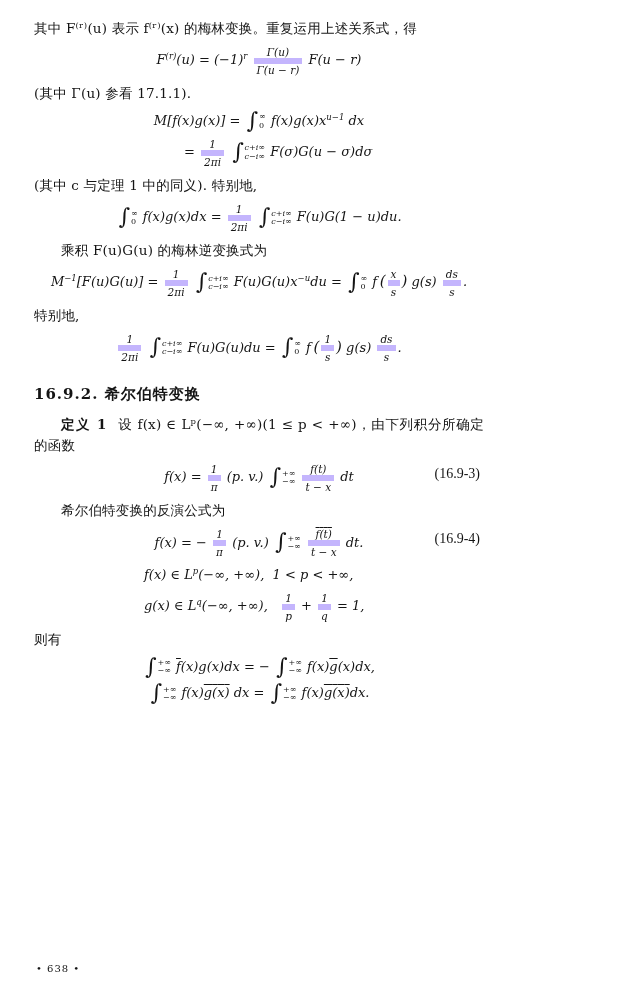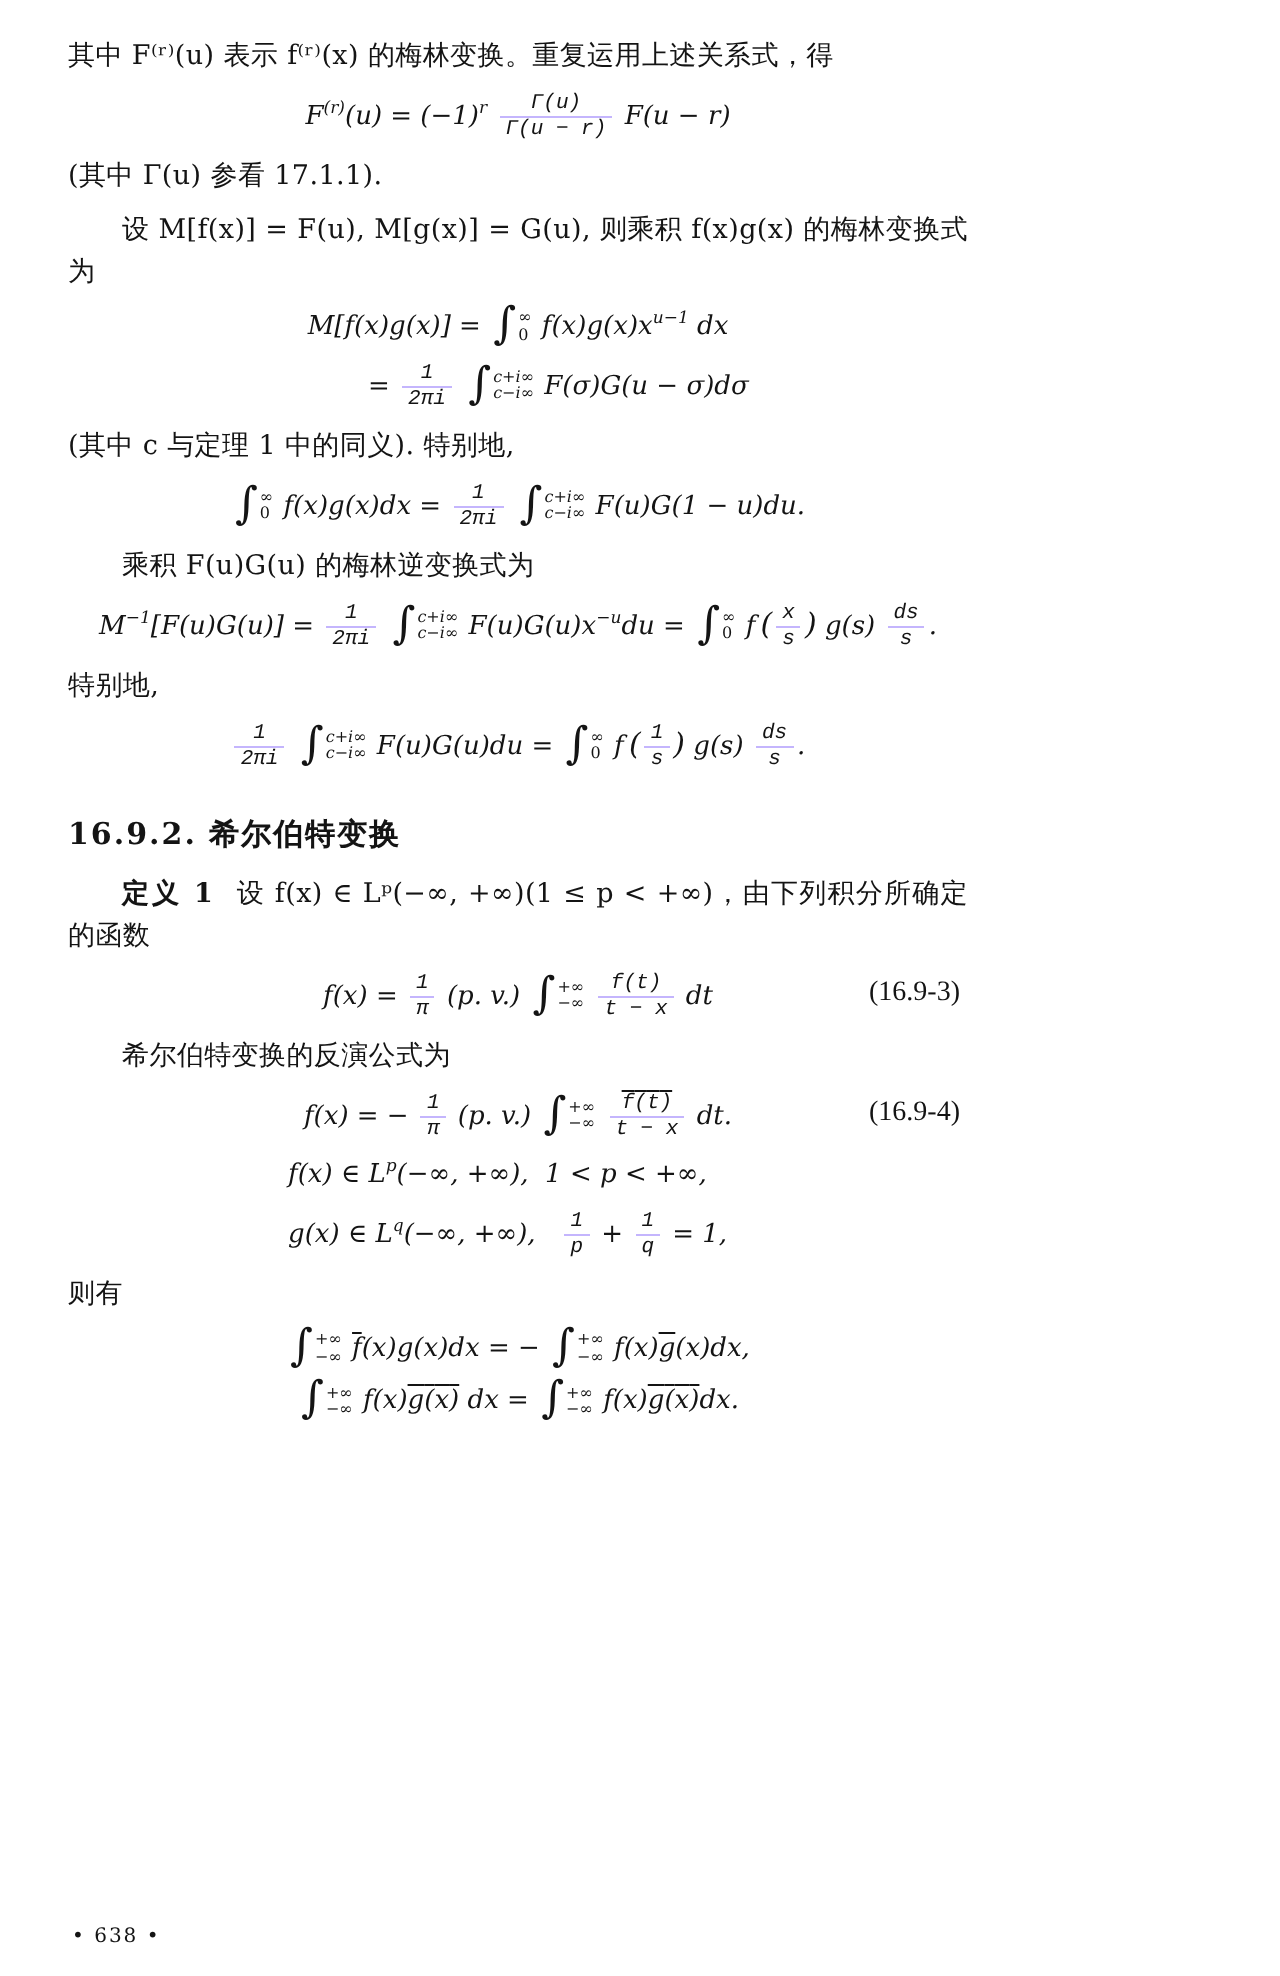--- a/index.html
+++ b/index.html
@@ -49,24 +49,23 @@
     font-size: 14px;
     font-family: Liberation Serif, serif;
   }
   .frac {
     display: inline-block;
     vertical-align: middle;
     text-align: center;
     font-size: 10.5px;
     line-height: 1.15;
     margin: 0 2px;
-    font-family: Liberation Mono, monospace;
   }
   .frac .num { display: block; padding: 0 3px; }
-  .frac .den { display: block; border-top: 1px solid #c4b5fd; padding: 0 3px; }
+  .frac .den { display: block; border-top: 6px solid #c4b5fd; padding: 0 3px; }
   .intg {
     display: inline-block;
     position: relative;
     font-size: 22px;
     font-style: normal;
     line-height: 0.7;
     vertical-align: middle;
     margin: 0 1px 0 2px;
     top: -1px;
   }
@@ -117,23 +116,20 @@
       <i>F</i><sup>(<i>r</i>)</sup>(<i>u</i>) = (−1)<sup><i>r</i></sup>
       <span class="frac"><span class="num"><i>Γ</i>(<i>u</i>)</span><span class="den"><i>Γ</i>(<i>u</i> − <i>r</i>)</span></span>
       <i>F</i>(<i>u</i> − <i>r</i>)
     </span>
   </div>
 
   <p class="para">
     <span>(其中 Γ(u) 参看 17.1.1).</span>
   </p>
 
-  <p class="para indent">
-    <span>设 M[f(x)] = F(u), M[g(x)] = G(u), 则乘积 f(x)g(x) 的梅林变换式为</span>
-  </p>
 
   <div class="math-line">
     <span class="nowrap">
       <i>M</i>[<i>f</i>(<i>x</i>)<i>g</i>(<i>x</i>)] =
       <span class="intg">∫</span><span class="lim"><span class="up">∞</span><span class="dn">0</span></span>
       <i>f</i>(<i>x</i>)<i>g</i>(<i>x</i>)<i>x</i><sup><i>u</i>−1</sup> <i>dx</i>
     </span>
   </div>
 
   <div class="math-line left-ind2">

